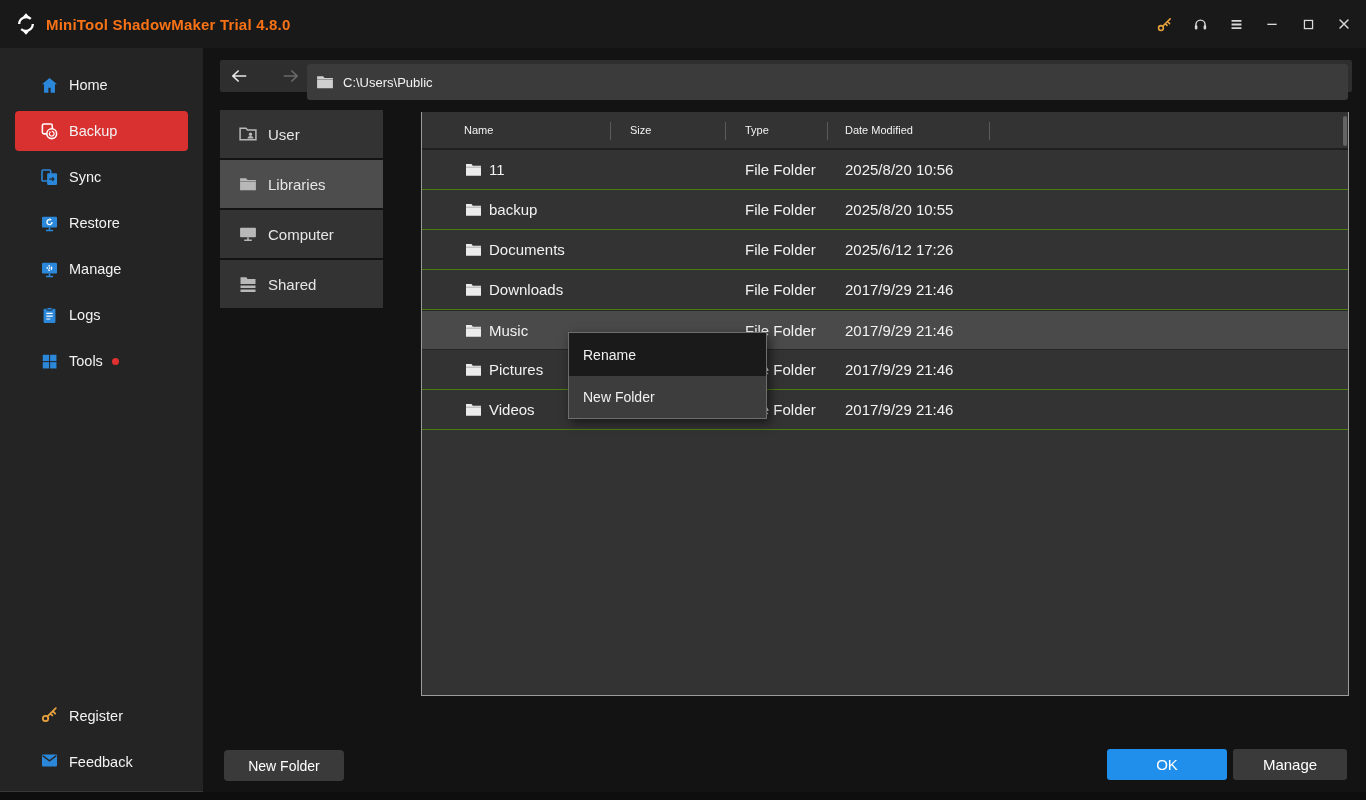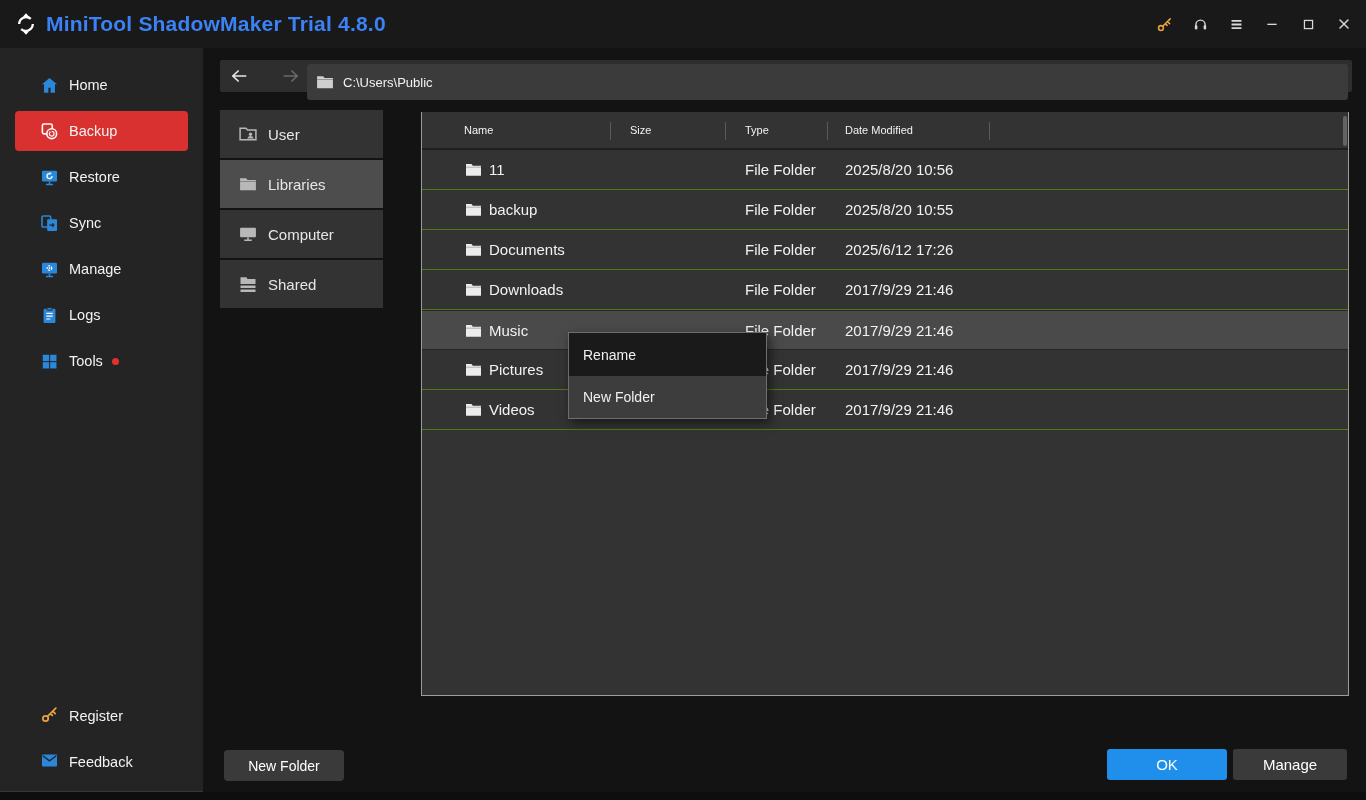--- a/index.html
+++ b/index.html
@@ -11,21 +11,21 @@
     position:relative; overflow:hidden; background:#131313;
     font-family:"Liberation Sans", sans-serif; color:#f0f0f0;
     -webkit-font-smoothing:antialiased;
   }
   svg{display:block;}
 
   
   .titlebar{position:absolute; left:0; top:0; width:1366px; height:48px; background:#191919;
     display:flex; align-items:center; padding-left:14px;}
   .titlebar .logo{width:24px; height:24px; margin-right:8px;}
-  .titlebar .title{font-size:21px; font-weight:bold; color:#3b82f6; letter-spacing:.2px;}
+  .titlebar .title{font-size:15px; font-weight:bold; color:#f97316; letter-spacing:.2px;}
   .tb-actions{position:absolute; right:4px; top:0; height:48px; display:flex; align-items:center;}
   .tb-btn{width:36px; height:48px; display:flex; align-items:center; justify-content:center; cursor:default;}
 
   
   .sidebar{position:absolute; left:0; top:48px; width:203px; height:744px; background:#242424;
     border-bottom:1px solid #383838;}
   .nav-item{height:40px; margin:6px 15px 0; display:flex; align-items:center; padding-left:25px;
     border-radius:4px; cursor:default;}
   .nav-item:first-child{margin-top:17px;}
   .nav-item .ni-icon{width:19px; height:19px; margin-right:10px; flex:0 0 auto;}
@@ -164,38 +164,38 @@
         <path d="M14.8 11.8a3 3 0 1 1-2.7 1.7" fill="none" stroke="#fff" stroke-width="1.5"></path>
         <path d="M11.6 11.3l.5 2.6 2.3-1.1z" fill="#fff"></path>
       </svg>
     </span>
     <span class="ni-label">Backup</span>
   </div>
 
   <div class="nav-item">
     <span class="ni-icon">
       <svg viewBox="0 0 24 24" width="19" height="19">
+        <rect x="2.5" y="2.5" width="11" height="14" rx="1.5" fill="none" stroke="#2b87d9" stroke-width="2"></rect>
+        <rect x="9" y="6.5" width="12.5" height="15" rx="1.5" fill="#2b87d9"></rect>
+        <path d="M11.8 14h6m0 0l-2.2-2.2M17.8 14l-2.2 2.2" fill="none" stroke="#242424" stroke-width="1.6"></path>
+      </svg>
+    </span>
+    <span class="ni-label">Sync</span>
+  </div>
+
+  <div class="nav-item">
+    <span class="ni-icon">
+      <svg viewBox="0 0 24 24" width="19" height="19">
         <rect x="2.5" y="3.5" width="19" height="13.5" rx="1.5" fill="#2b87d9"></rect>
         <path d="M12 17v3.2M7.5 20.8h9" stroke="#2b87d9" stroke-width="2"></path>
         <path d="M15.2 10.2a3.2 3.2 0 1 1-3.2-3.2" fill="none" stroke="#fff" stroke-width="1.6"></path>
         <path d="M12 5.1l2.8 1.9-2.8 1.9z" fill="#fff"></path>
       </svg>
     </span>
     <span class="ni-label">Restore</span>
-  </div>
-
-  <div class="nav-item">
-    <span class="ni-icon">
-      <svg viewBox="0 0 24 24" width="19" height="19">
-        <rect x="2.5" y="2.5" width="11" height="14" rx="1.5" fill="none" stroke="#2b87d9" stroke-width="2"></rect>
-        <rect x="9" y="6.5" width="12.5" height="15" rx="1.5" fill="#2b87d9"></rect>
-        <path d="M11.8 14h6m0 0l-2.2-2.2M17.8 14l-2.2 2.2" fill="none" stroke="#242424" stroke-width="1.6"></path>
-      </svg>
-    </span>
-    <span class="ni-label">Sync</span>
   </div>
 
   <div class="nav-item">
     <span class="ni-icon">
       <svg viewBox="0 0 24 24" width="19" height="19">
         <rect x="2.5" y="3.5" width="19" height="13.5" rx="1.5" fill="#2b87d9"></rect>
         <path d="M12 17v3.2M7.5 20.8h9" stroke="#2b87d9" stroke-width="2"></path>
         <circle cx="12" cy="10.2" r="2.8" fill="none" stroke="#fff" stroke-width="1.6" stroke-dasharray="2.1 1.4"></circle>
         <circle cx="12" cy="10.2" r="1.1" fill="#fff"></circle>
       </svg>

